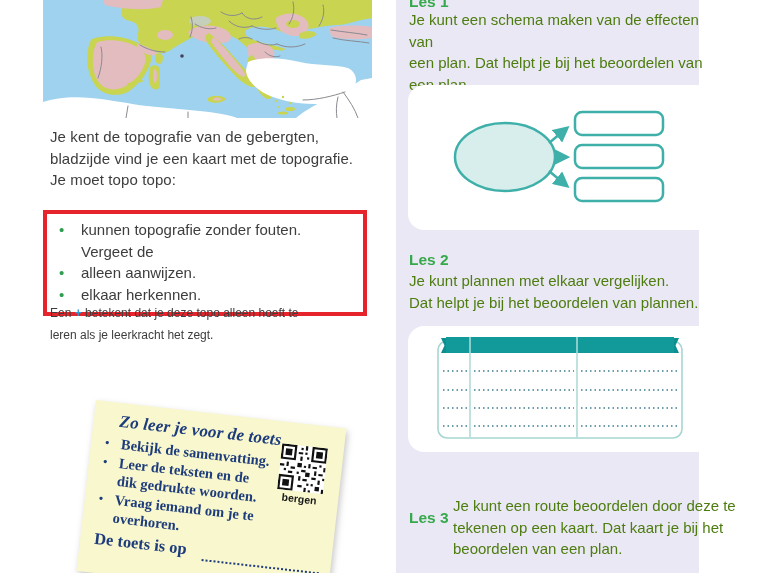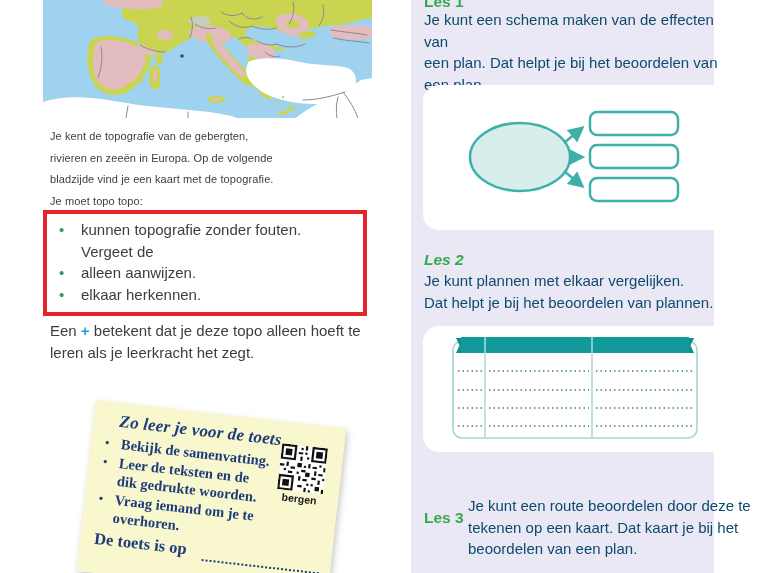--- a/index.html
+++ b/index.html
@@ -4,29 +4,29 @@
 <style>
   html,body{margin:0;padding:0;}
   body{
     width:761px;height:573px;position:relative;overflow:hidden;
     background:#ffffff;
     font-family:"Liberation Sans", sans-serif;
     color:#3d3d3d;
   }
   
   .map-wrap{position:absolute;left:43px;top:0;width:329px;height:118px;}
-  .intro{position:absolute;left:50px;top:126px;width:332px;font-size:11px;line-height:21.5px;letter-spacing:.1px;}
+  .intro{position:absolute;left:50px;top:126px;width:332px;font-size:15px;line-height:21.5px;letter-spacing:.1px;}
   .redbox{
     position:absolute;left:43px;top:210px;width:324px;box-sizing:border-box;
     border:4px solid #e6242b;padding:5px 8px 7px 12px;background:#ffffff;
   }
   .chk-row{display:flex;font-size:15px;line-height:21.5px;}
   .chk-bullet{width:22px;color:#2f9e4f;flex:none;}
   .chk-text{flex:1;}
-  .plusnote{position:absolute;left:50px;top:320px;width:332px;font-size:15px;line-height:21.5px;}
+  .plusnote{position:absolute;left:50px;top:303px;width:332px;font-size:12px;line-height:21.5px;}
   .plus{color:#2d9ad3;font-weight:bold;}
   
   .note{
     position:absolute;left:96px;top:400px;width:252px;height:172px;
     background:#f9f7cd;transform:rotate(6.5deg);transform-origin:0 0;
     box-shadow:2px 3px 6px rgba(110,110,110,.38);
     color:#1d3c7c;font-family:"Liberation Serif", serif;
   }
   .note-title{margin:9px 0 3px 26px;font-size:17px;font-weight:bold;font-style:italic;letter-spacing:.2px;}
   .note-bullets{margin-left:14px;width:178px;}
@@ -34,28 +34,28 @@
   .nb-marker{width:16px;flex:none;font-size:12px;}
   .note-footer{position:absolute;left:14px;top:128px;display:flex;align-items:flex-end;}
   .note-footer-label{font-size:16.5px;font-weight:bold;}
   .dotted-line{width:118px;margin-left:16px;border-bottom:2px dotted #1d3c7c;height:14px;}
   .qr{position:absolute;left:190px;top:22px;width:46px;height:46px;}
   .qr-caption{position:absolute;left:186px;top:69px;width:54px;text-align:center;
     font-family:"Liberation Sans", sans-serif;font-size:10.5px;font-weight:bold;color:#1a1a1a;}
   .fold{position:absolute;right:0;bottom:0;width:26px;height:26px;background:#ffe012;
     clip-path:polygon(100% 0,100% 100%,0 100%);}
   
-  .panel{position:absolute;left:411px;top:0;width:303px;height:573px;background:#eae8f4;}
+  .panel{position:absolute;left:396px;top:0;width:303px;height:573px;background:#eae8f4;}
   .les-h{position:absolute;left:13px;color:#35a94b;font-size:15.5px;font-weight:bold;}
-  .les-p{position:absolute;left:13px;font-size:15px;line-height:21.5px;color:#0c4a6e;width:312px;}
+  .les-p{position:absolute;left:13px;font-size:15px;line-height:21.5px;color:#4d7c0f;width:312px;}
   .card{position:absolute;left:12px;width:307px;background:#ffffff;border-radius:16px;}
   .card1{top:85px;height:145px;}
   .card2{top:326px;height:126px;}
   .h1{top:-7px;} .p1{top:9px;}
-  .h2{top:251px;font-style:italic;} .p2{top:270px;}
+  .h2{top:251px;} .p2{top:270px;}
   .h3{top:477px;margin-top:32px;} .p3{top:495px;margin-left:44px;}
 </style>
 </head>
 <body>
 
 <div class="map-wrap">
   <svg width="329" height="118" viewBox="0 0 329 118">
     <rect x="0" y="0" width="329" height="118" fill="#9ed2ee"></rect>
 
     <path fill="#c9d450" d="M58,0 L329,0 L329,18 C314,20 304,25 294,25 C282,25 272,29 262,29 C254,29 249,33 247,41 C245,49 240,52 235,50 C229,48 227,55 223,61 C219,66 213,62 211,56 C209,50 203,47 199,43 C194,38 187,35 179,33 C169,31 161,33 153,36 C145,39 135,45 126,51 C118,56 108,51 101,47 C96,44 93,39 95,33 C97,27 93,22 87,21 C81,20 77,16 79,10 C80,5 76,2 70,0 Z"></path>
@@ -124,21 +124,20 @@
       <path d="M85,106 L83,118"></path>
       <path d="M145,112 L145,118"></path>
       <path d="M196,39 C200,37 205,37 209,39"></path>
       <path d="M152,24 C158,28 166,30 173,28"></path>
     </g>
   </svg>
 </div>
 
 <div class="intro">
   <div>Je kent de topografie van de gebergten,</div>
-  <div>rivieren en zeeën in Europa. Op de volgende</div>
   <div>bladzijde vind je een kaart met de topografie.</div>
   <div>Je moet topo topo:</div>
 </div>
 
 <div class="redbox">
   <div class="chk-row">
     <span class="chk-bullet">•</span>
     <span class="chk-text">
       <div>kunnen topografie zonder fouten. Vergeet de</div>
     </span>

